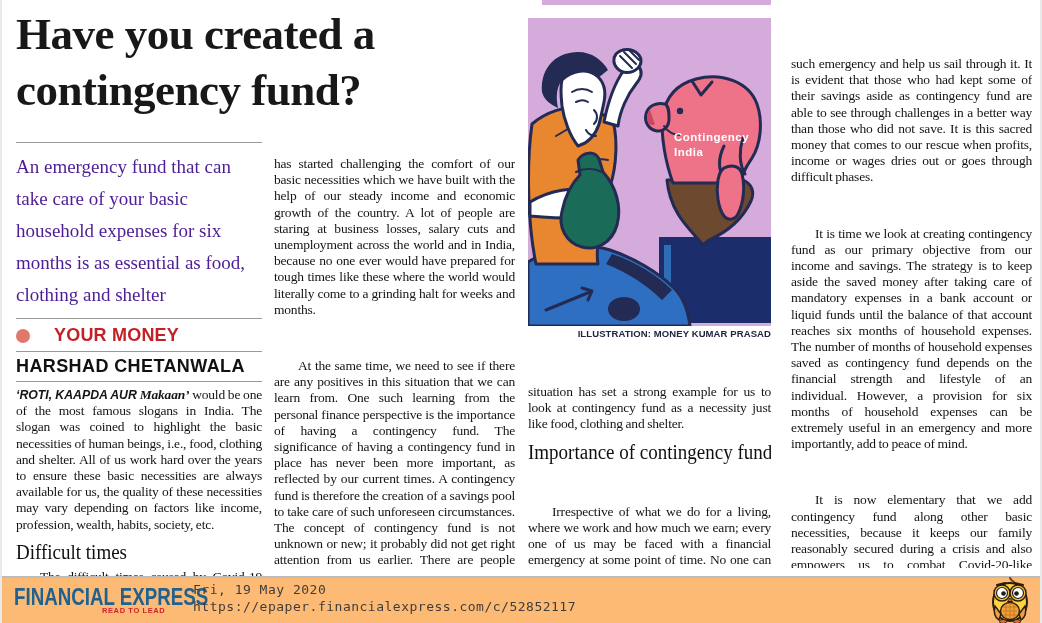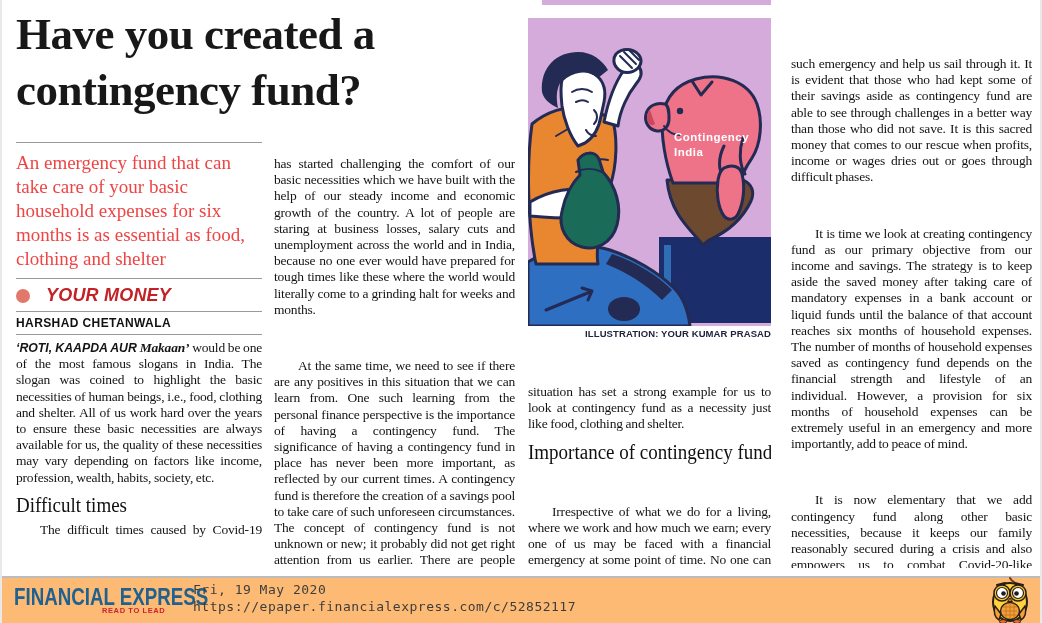--- a/index.html
+++ b/index.html
@@ -12,30 +12,30 @@
   
   .headline {
     position:absolute; left:14px; top:6px; width:508px;
     font-family:"Liberation Serif", serif; font-weight:700;
     font-size:45px; line-height:56px; color:#181818; letter-spacing:-0.5px;
   }
   
   .col1 { position:absolute; left:14px; top:142px; width:246px; height:434px; overflow:hidden; }
   .rule { border-top:1px solid #9a9a9a; }
   .standfirst {
-    padding:8px 0 7px 0; font-size:19px; line-height:24px; color:#ef4444;
-  }
-  .kicker-row { display:flex; align-items:center; gap:16px; padding:6px 0 5px 0;font-style:italic; }
+    padding:8px 0 7px 0; font-size:19px; line-height:32px; color:#4c1d95;
+  }
+  .kicker-row { display:flex; align-items:center; gap:24px; padding:6px 0 5px 0; }
   .kicker-dot { width:14px; height:14px; border-radius:50%; background:var(--c-kicker_dot); flex:0 0 auto; }
   .kicker-label {
     font-family:"Liberation Sans", sans-serif; font-weight:700; font-size:18px;
     color:var(--c-kicker_red); letter-spacing:0.2px;
   }
   .byline {
-    font-family:"Liberation Sans", sans-serif; font-weight:700; font-size:12px;
+    font-family:"Liberation Sans", sans-serif; font-weight:700; font-size:18px;
     color:#111; letter-spacing:0.4px; padding:4px 0 4px 0;
   }
   .body-text {
     font-size:13.5px; line-height:16.2px; text-align:justify;
     letter-spacing:-0.2px; word-spacing:-0.4px; color:#141414;margin-top:40px;
   }
   .col1 .body-text { margin-top:5px; }
   .ind { text-indent:24px; }
   .lead-caps { font-family:Liberation Sans, sans-serif; font-weight:700; font-style:italic; font-size:12.3px; letter-spacing:0; }
   .lead-name { font-weight:700; font-style:italic; }
@@ -173,21 +173,21 @@
         <path class="f-none s-thin" d="M92,38 L104,50 M96,34 L108,46 M101,32 L111,42"></path>
 
         <path class="f-white s-navy" d="M34,62 C44,52 60,50 69,58 C76,64 78,74 76,84 L73,98 C71,110 65,120 57,125 L50,128 C42,118 36,102 34,88 C33,78 32,70 34,62 Z"></path>
 
         <path class="f-navy" d="M14,74 C12,48 30,34 50,34 C64,34 74,42 80,52 L70,60 C58,50 42,52 34,62 C28,70 28,80 30,90 C22,86 16,82 14,74 Z"></path>
 
         <path class="f-none s-thin" d="M44,74 C50,70 58,70 64,74 M48,84 C52,82 57,82 60,84 M66,92 C70,96 70,102 66,106 M58,112 C60,116 64,118 68,118"></path>
       </svg>
       <div class="piggy-label">Contingency India</div>
     </div>
-    <div class="illo-credit">ILLUSTRATION: YOUR KUMAR PRASAD</div>
+    <div class="illo-credit">ILLUSTRATION: MONEY KUMAR PRASAD</div>
     <div class="col3-text">
       <p class="body-text">situation has set a strong example for us to look at contingency fund as a necessity just like food, clothing and shelter.</p>
       <h2 class="col-heading">Importance of contingency fund</h2>
       <p class="body-text ind">Irrespective of what we do for a living, where we work and how much we earn; every one of us may be faced with a financial emergency at some point of time. No one can be certain about when, how and what the impact of that emergency would be but having an appropriate contingency fund in place will reduce the impact of</p>
     </div>
   </div>
 
   <div class="col4">
     <p class="body-text">such emergency and help us sail through it. It is evident that those who had kept some of their savings aside as contingency fund are able to see through challenges in a better way than those who did not save. It is this sacred money that comes to our rescue when profits, income or wages dries out or goes through difficult phases.</p>
     <p class="body-text ind">It is time we look at creating contingency fund as our primary objective from our income and savings. The strategy is to keep aside the saved money after taking care of mandatory expenses in a bank account or liquid funds until the balance of that account reaches six months of household expenses. The number of months of household expenses saved as contingency fund depends on the financial strength and lifestyle of an individual. However, a provision for six months of household expenses can be extremely useful in an emergency and more importantly, add to peace of mind.</p>

